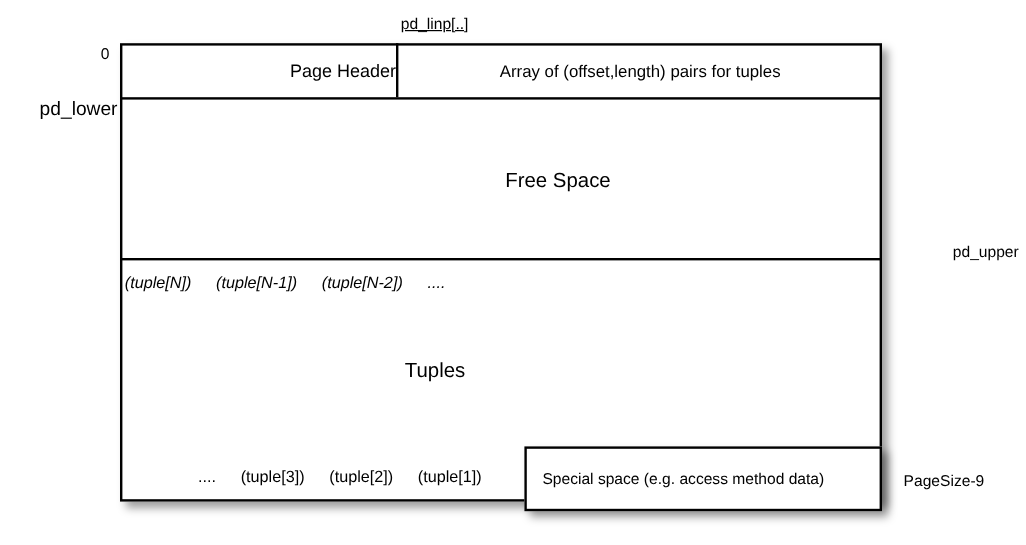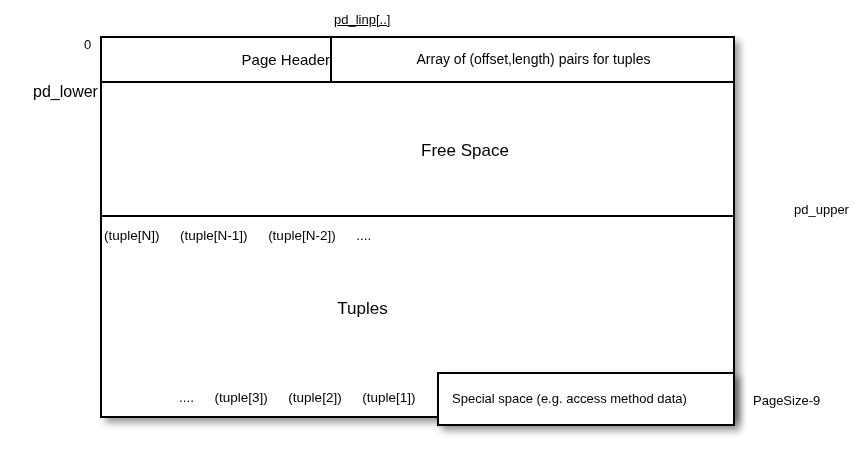--- a/index.html
+++ b/index.html
@@ -113,23 +113,24 @@
     top: 300px;
     width: 525px;
     text-align: center;
     font-size: 17px;
   }
   .row-tuples-top {
     left: 104px;
     top: 229px;
     font-size: 13.5px;
     letter-spacing: 0;
+    font-style: italic;
   }
   .row-tuples-bottom {
-    left: 179px;
+    left: 165px;
     top: 391px;
     font-size: 13.5px;
   }
   .row-tuples-top span,
   .row-tuples-bottom span {
     display: inline-block;
   }
   .gap { width: 13px; }
 
   

